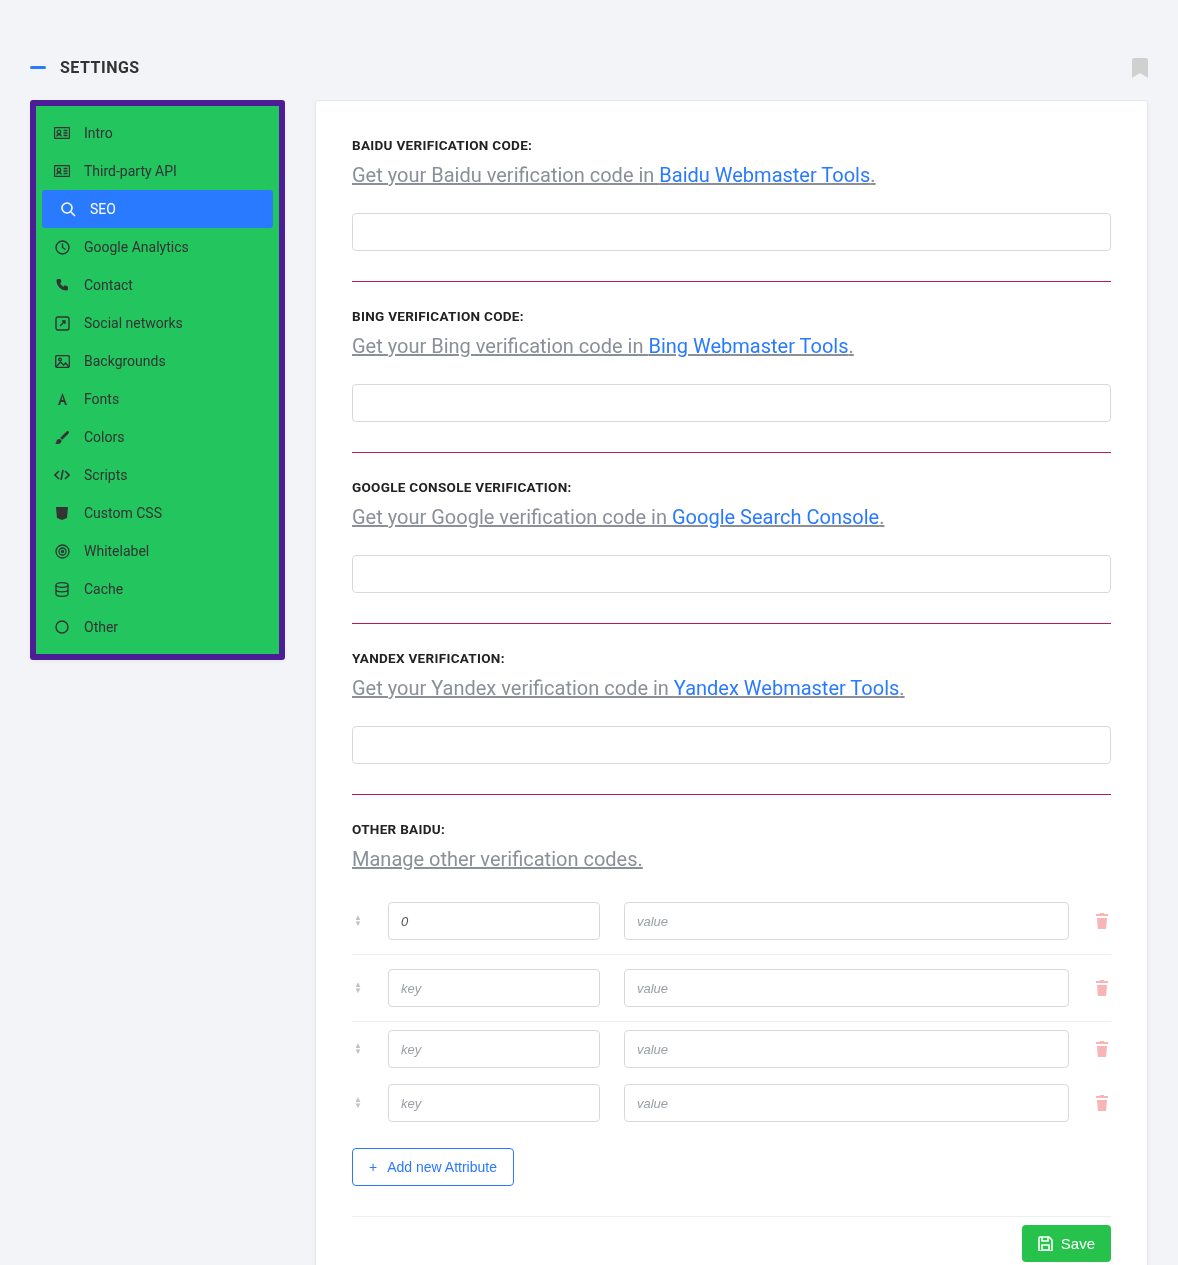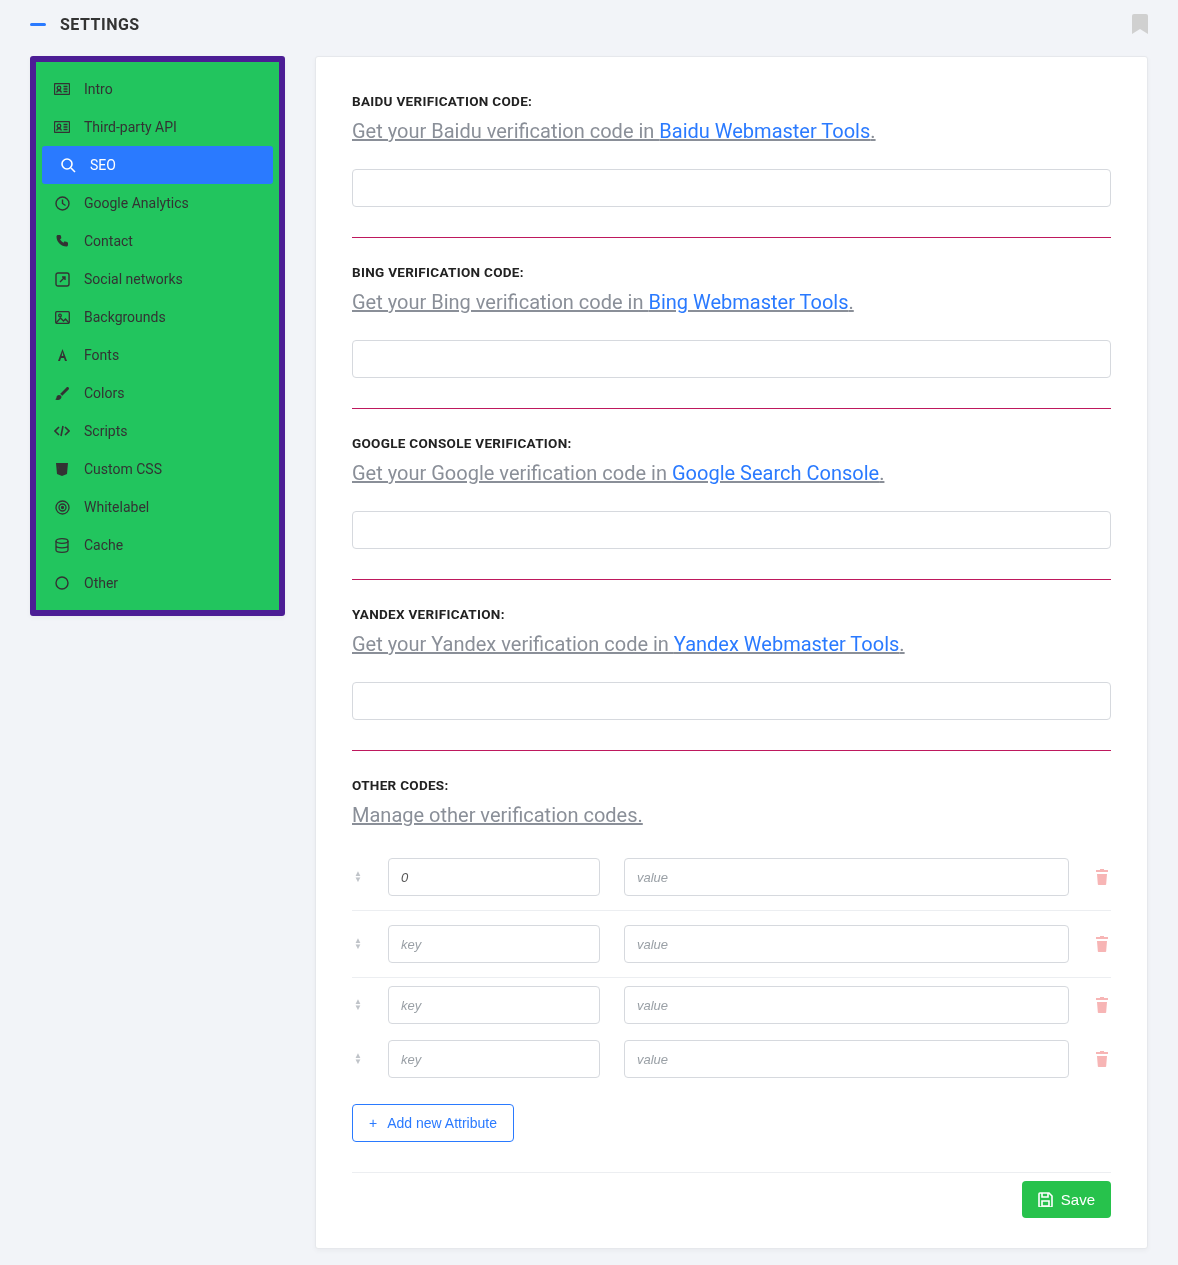--- a/index.html
+++ b/index.html
@@ -9,23 +9,24 @@
     color: #333;
     font-size: 14px;
   }
   .page {
     width: 1178px;
     min-height: 1265px;
     position: relative;
   }
   .header {
     display: flex;
-    align-items: center;
+    align-items: flex-start;
     justify-content: space-between;
     padding: 14px 30px 14px 30px;
+    margin-top: 44px;
   }
   .header-left {
     display: flex;
     align-items: center;
     gap: 14px;
   }
   .header-dash {
     width: 16px;
     height: 3px;
     background: #2a7aff;
@@ -387,21 +388,21 @@
 
       <div class="field-group">
         <div class="field-label">YANDEX VERIFICATION:</div>
         <div class="field-desc">
           <span>Get your Yandex verification code in </span><a href="#">Yandex Webmaster Tools</a>.
         </div>
         <input class="text-input" value="" style="">
       </div>
 
       <div class="field-group last">
-        <div class="field-label">OTHER CODES:</div>
+        <div class="field-label">OTHER BAIDU:</div>
         <div class="field-desc" style="margin-bottom:17px">Manage other verification codes.</div>
 
         <div class="kv-row">
           <span class="sort-handle">▲<br>▼</span>
           <input class="kv-key-input" value="0" style="">
           <div class="kv-value-wrap">
               <input class="kv-val-input" placeholder="value" style="">
             </div>
           <span class="delete-btn">
             <svg width="14" height="16" viewBox="0 0 14 16" fill="currentColor">

